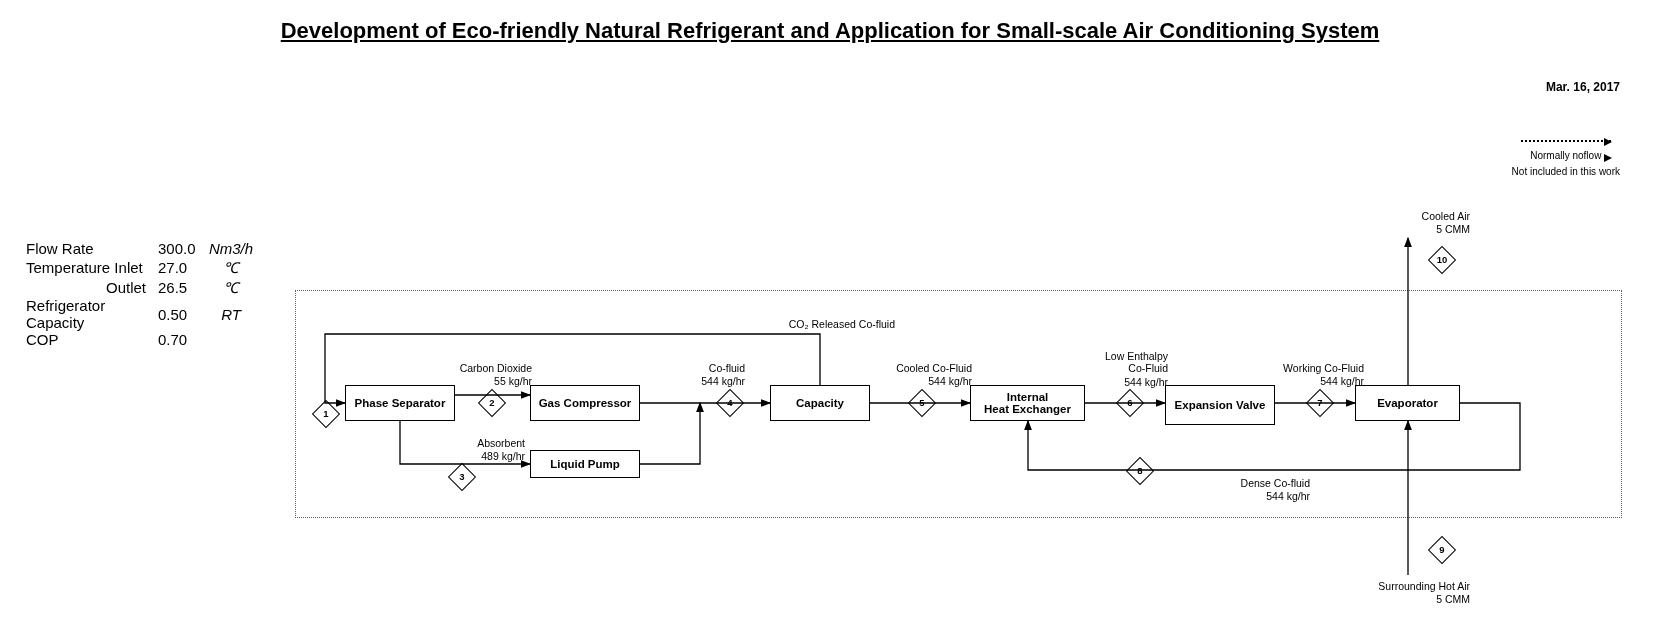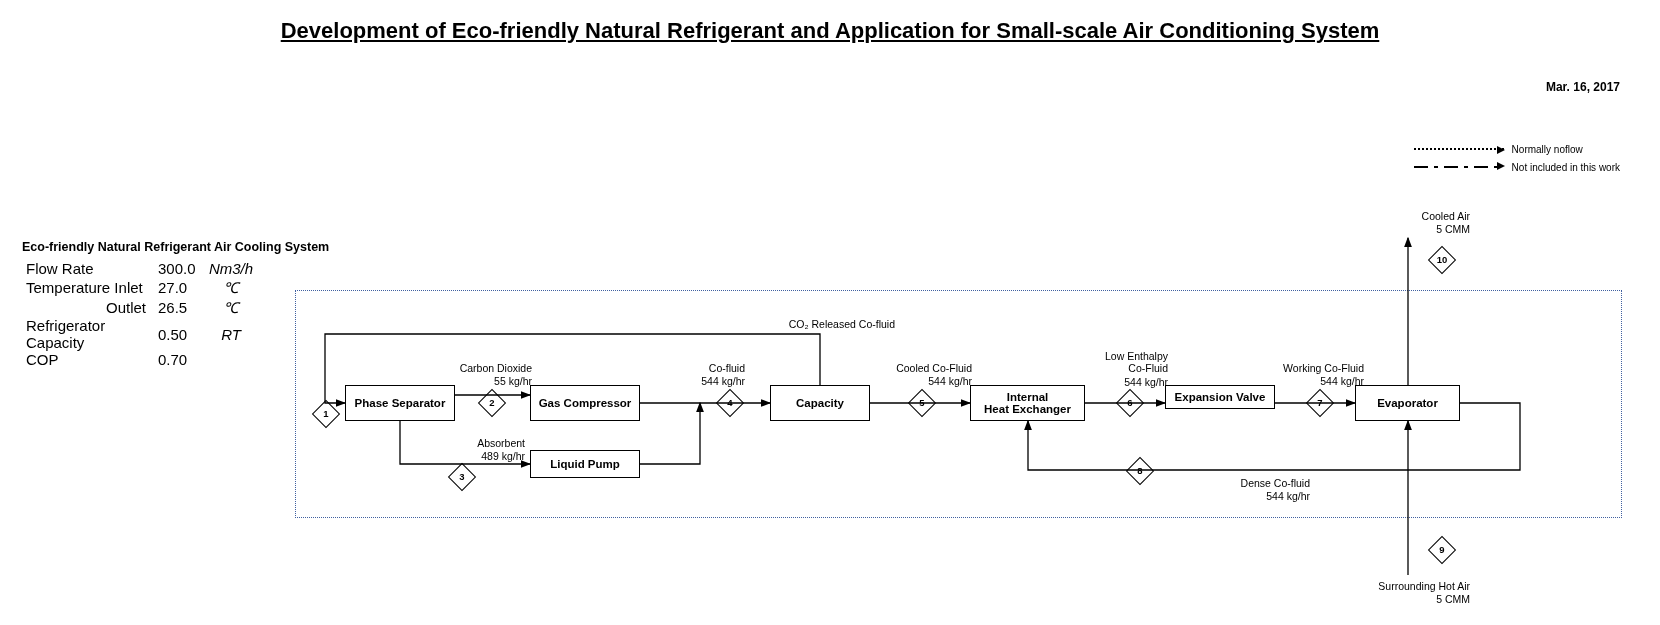--- a/index.html
+++ b/index.html
@@ -30,21 +30,21 @@
     font-weight: bold;
     padding-left: 41px;
   }
   
   .legend {
     position: absolute;
     right: 40px;
     top: 140px;
     font-size: 10px;
   }
-  .legend .row { display: flex; align-items: center; gap: 8px; height: 18px;}
+  .legend .row { display: flex; align-items: center; gap: 8px; height: 18px; flex-direction: column;}
   .line-sample { width: 90px; height: 0; position: relative; }
   .line-dotted { border-top: 2px dotted #000; }
   .line-dashdot { border-top: 0; background-image: repeating-linear-gradient(90deg,#000 0 14px,transparent 14px 20px,#000 20px 24px,transparent 24px 30px); height:2px;}
   .arrowhead-r {
     position: absolute; right: -1px; top: -4px;
     width: 0; height: 0;
     border-left: 8px solid #000;
     border-top: 4px solid transparent;
     border-bottom: 4px solid transparent;
   }
@@ -135,21 +135,20 @@
   </div>
   <div class="row">
     <div class="line-sample line-dashdot">
         <div class="arrowhead-r"></div>
       </div>
     <span>Not included in this work</span>
   </div>
 </div>
 
 <div class="params">
-  <div class="header">Eco-friendly Natural Refrigerant Air Cooling System</div>
   <table>
     <tbody>
         <tr>
           <td class="lab">Flow Rate</td>
           <td class="val">300.0</td>
           <td class="unit">Nm3/h</td>
         </tr>
     <tr>
           <td class="lab">Temperature Inlet</td>
           <td class="val">27.0</td>
@@ -175,21 +174,21 @@
 </div>
 
 <div class="diagram-border"></div>
 
 <div class="box" style="left:345px;top:385px;width:110px;height:36px">Phase Separator</div>
 <div class="box" style="left:530px;top:385px;width:110px;height:36px">Gas Compressor</div>
 <div class="box" style="left:530px;top:450px;width:110px;height:28px">Liquid Pump</div>
 <div class="box" style="left:770px;top:385px;width:100px;height:36px">Capacity</div>
 <div class="box" style="left:970px;top:385px;width:115px;height:36px;white-space:pre-line">Internal
 Heat Exchanger</div>
-<div class="box" style="left:1165px;top:385px;width:110px;height:24px">Expansion Valve</div>
+<div class="box" style="left:1165px;top:385px;width:110px;height:40px">Expansion Valve</div>
 <div class="box" style="left:1355px;top:385px;width:105px;height:36px">Evaporator</div>
 
 <div class="label" style="left:595px;top:318px;width:300px">CO₂ Released Co-fluid</div>
 
 <div class="label" style="left:452px;top:362px;width:80px">Carbon Dioxide</div>
 <div class="label" style="left:452px;top:375px;width:80px">55  kg/hr</div>
 
 <div class="label" style="left:435px;top:437px;width:90px">Absorbent</div>
 <div class="label" style="left:435px;top:450px;width:90px">489  kg/hr</div>
 

